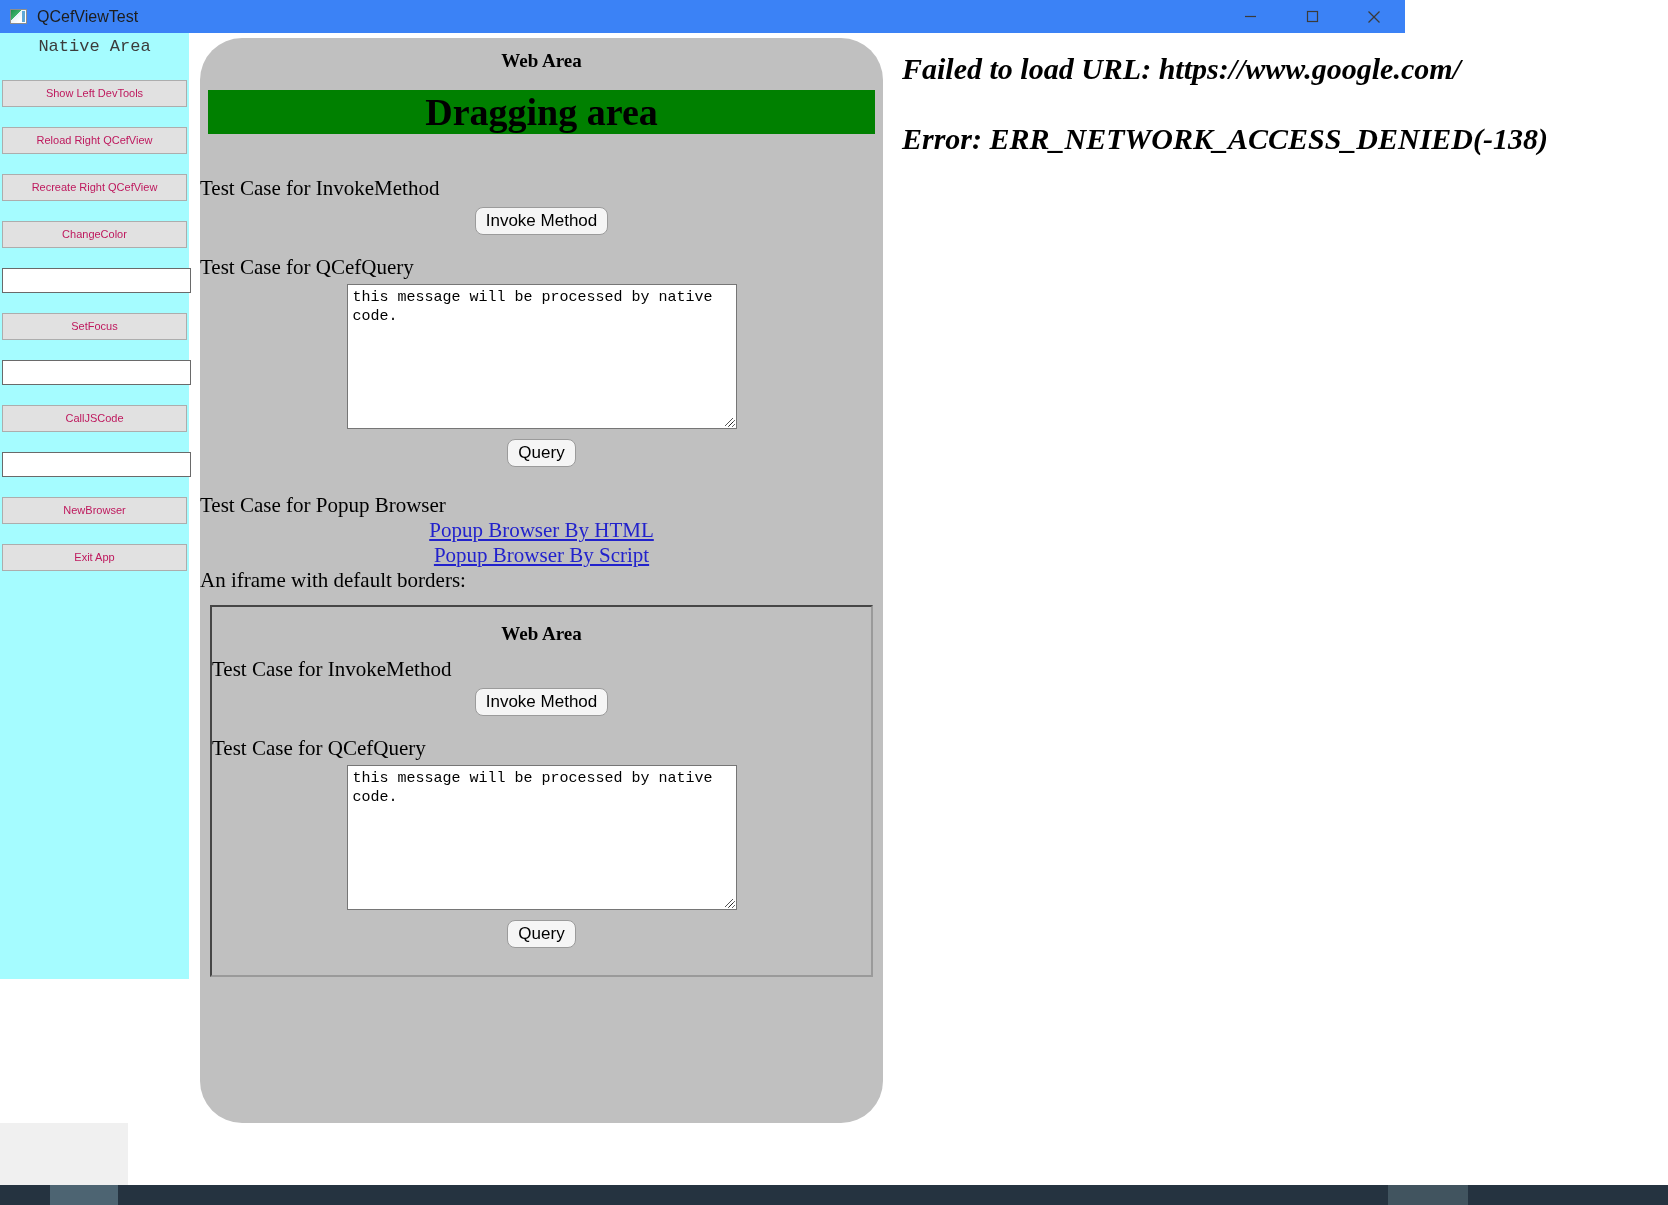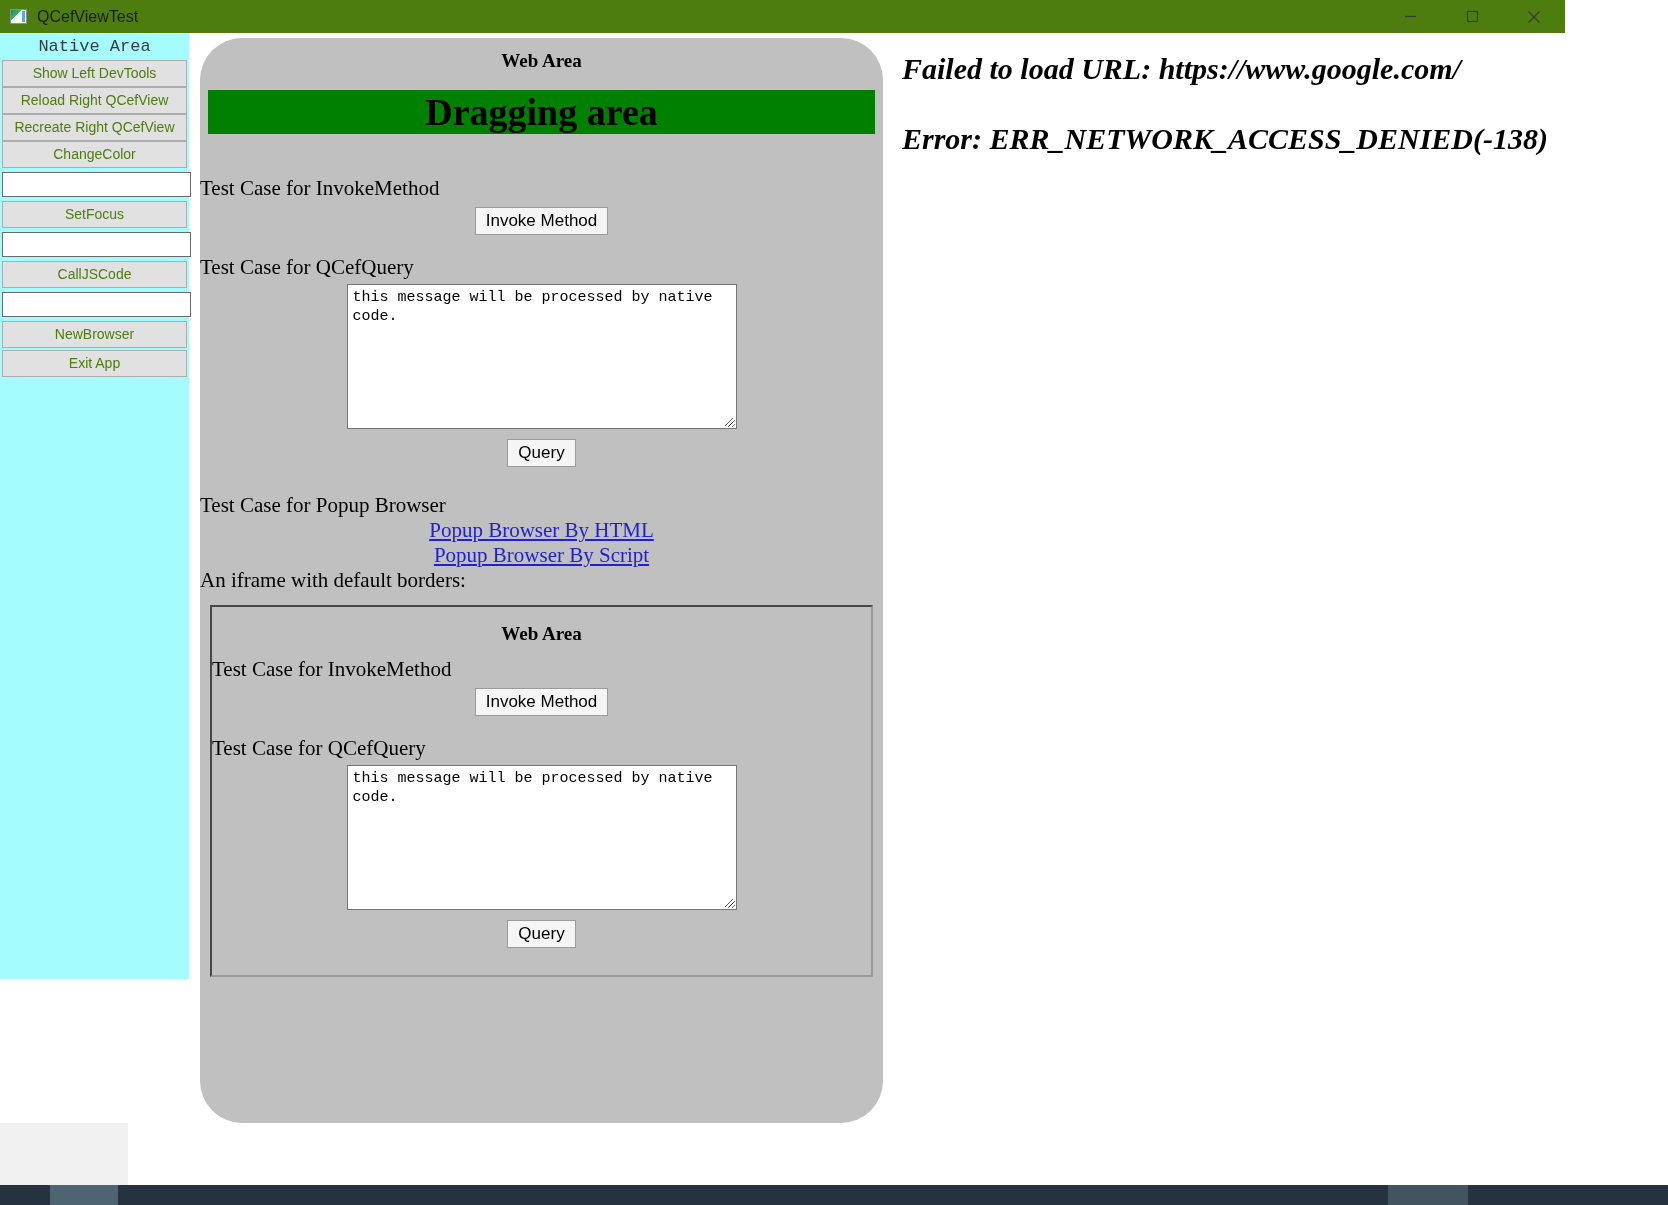--- a/index.html
+++ b/index.html
@@ -12,23 +12,23 @@
     height: 1205px;
     overflow: hidden;
     font-family: "Liberation Sans", sans-serif;
     position: relative;
   }
 
   
   #titlebar {
     position: absolute;
     left: 0; top: 0;
-    width: 1565px;
+    width: 1405px;
     height: 33px;
-    background: #4d7c0f;
+    background: #3b82f6;
     display: flex;
     align-items: center;
   }
   #app-icon {
     width: 17px; height: 15px;
     margin-left: 10px;
     border: 1px solid #8d8d8d;
     background: linear-gradient(135deg, #1e8e4a 0%, #3fb36a 38%, #e9f3f7 39%, #ffffff 70%);
     position: relative;
     box-sizing: border-box;
@@ -75,28 +75,28 @@
     height: 27px;
     line-height: 27px;
     text-align: center;
     font-family: "Liberation Mono", monospace;
     font-size: 17px;
     color: #3c3c3c;
     background: #a5fcff;
   }
   .nat-btn {
     display: block;
-    margin: 0 2px;
+    margin: 20px 2px;
     height: 27px;
     line-height: 25px;
     text-align: center;
     background: #e1e1e1;
     border: 1px solid #adadad;
-    font-size: 14px;
-    color: #4d7c0f;
+    font-size: 11px;
+    color: #be185d;
     box-sizing: border-box;
     font-family: "Liberation Sans", sans-serif;
   }
   .nat-btn.tight { margin-top: 2px; }
   .nat-input {
     display: block;
     margin: 4px 2px;
     height: 25px;
     background: #ffffff;
     border: 1px solid #6a6a6a;
@@ -144,21 +144,21 @@
     color: #000;
   }
   .btn-row { text-align: center; }
   .web-btn {
     background: #f5f5f5;
     border: 1px solid #9b9b9b;
     font-size: 17px;
     padding: 3px 10px;
     color: #000;
     font-family: "Liberation Sans", sans-serif;
-    border-radius: 0;
+    border-radius: 8px;
   }
   .ta-wrap { text-align: center; }
   .web-textarea {
     width: 390px;
     height: 145px;
     background: #ffffff;
     border: 1px solid #767676;
     font-family: "Liberation Mono", monospace;
     font-size: 15px;
     color: #000;

